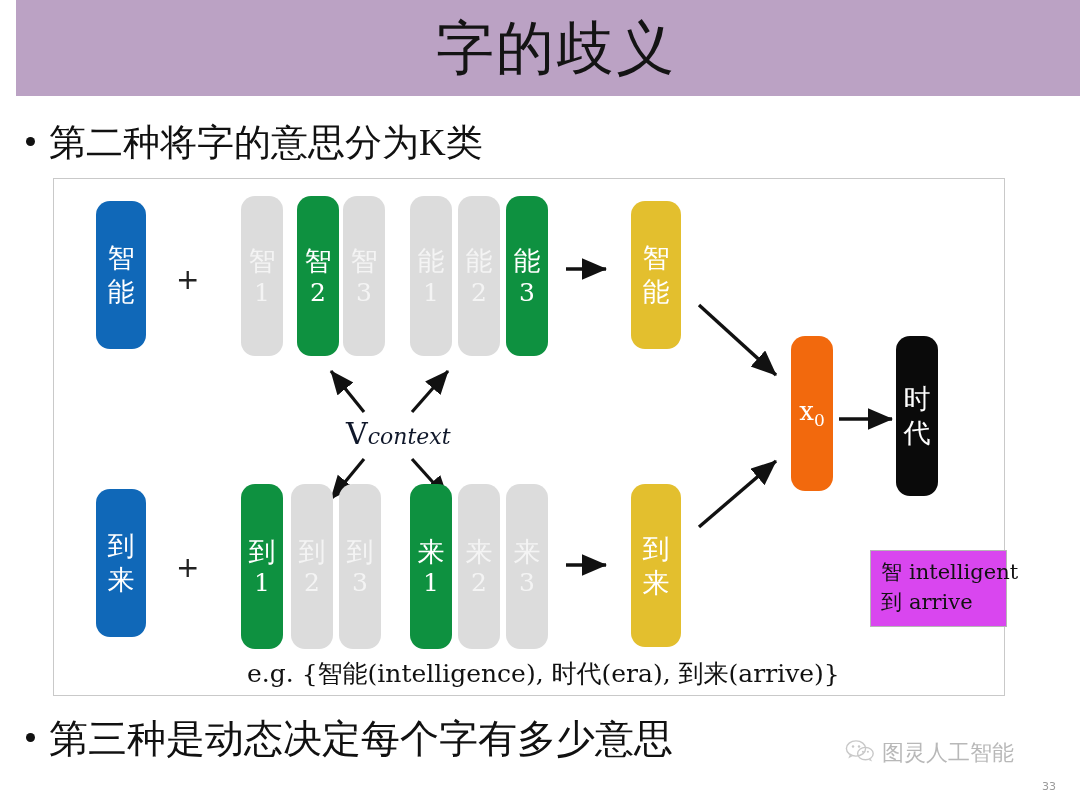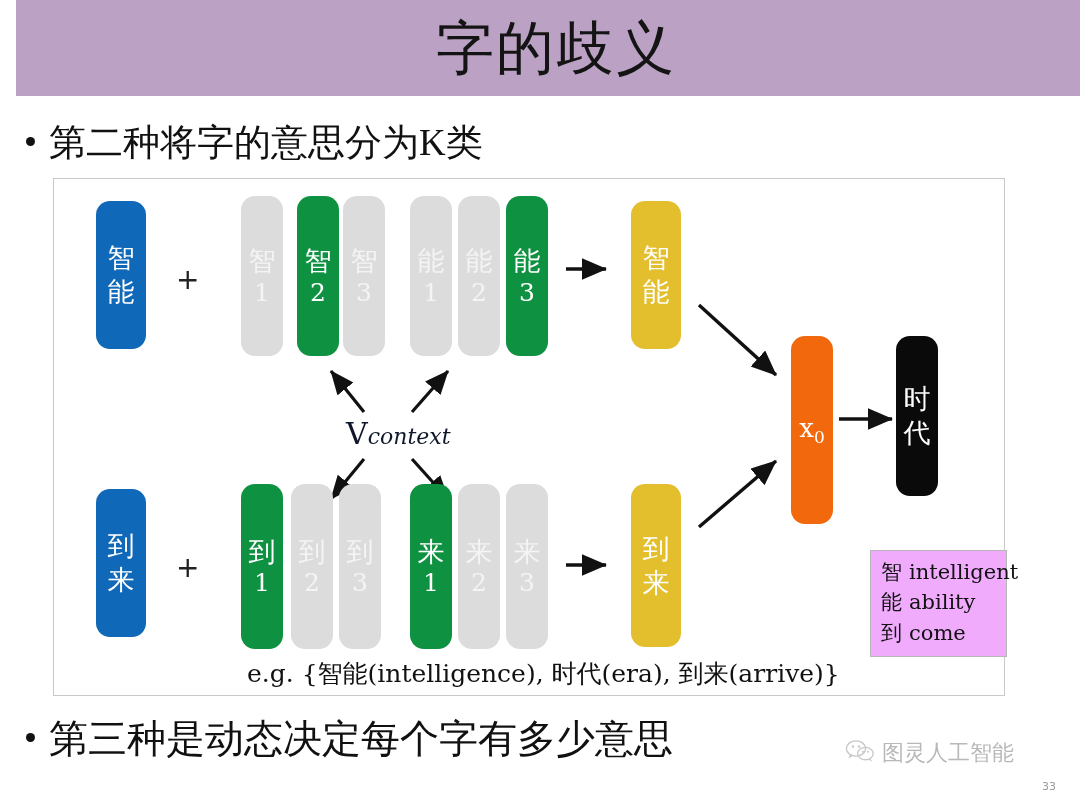--- a/index.html
+++ b/index.html
@@ -70,21 +70,21 @@
     font-family:"DejaVu Serif","Liberation Serif",serif;
     font-size:30px;color:#0f172a;white-space:nowrap;
   }
   .vctx i{font-size:22px;}
   .eg{
     position:absolute;
     font-family:"DejaVu Serif","Liberation Serif",serif;
     font-size:25px;color:#111;white-space:nowrap;
   }
   .legend{
-    position:absolute;border:1px solid #b6b6b6;background:#f0abfc;
+    position:absolute;border:1px solid #b6b6b6;background:#d946ef;
     box-sizing:border-box;padding:6px 10px 8px 10px;
   }
   .legend-row{
     font-family:"DejaVu Serif","Liberation Serif",serif;
     font-size:21px;color:#111;line-height:1.45;white-space:nowrap;
   }
   .legend-row .hz{margin-right:7px;}
   svg.arrows{position:absolute;left:0;top:0;width:952px;height:518px;overflow:visible;}
 
   
@@ -209,39 +209,36 @@
   <div class="pill narrow c-gray" style="left:452px;top:305px;height:165px;">
     <span class="ch">来</span>
     <span class="idx">3</span>
   </div>
 
   <div class="pill wide c-yellow" style="left:577px;top:305px;height:163px;">
     <span class="ch">到</span>
     <span class="ch">来</span>
   </div>
 
-  <div class="pill narrow c-orange" style="left:737px;top:157px;height:188px;">
+  <div class="pill narrow c-orange" style="left:737px;top:157px;height:155px;">
     <span style="font-size:26px;font-family:'DejaVu Serif','Liberation Serif',serif;"><span>x</span><sub style="font-size:17px;">0</sub></span>
   </div>
   <div class="pill narrow c-black" style="left:842px;top:157px;height:160px;">
     <span class="ch">时</span>
     <span class="ch">代</span>
   </div>
 
   <div class="eg" style="left:193px;top:478px;">e.g. {智能(intelligence), 时代(era), 到来(arrive)}</div>
 
   <div class="legend" style="left:816px;top:371px;width:137px;">
     <div class="legend-row">
       <span class="hz">智</span><span>intelligent</span>
     </div>
     <div class="legend-row">
-      <span class="hz">能</span><span>ability</span>
-    </div>
-    <div class="legend-row">
-      <span class="hz">到</span><span>come</span>
+      <span class="hz">到</span><span>arrive</span>
     </div>
   </div>
 </div>
 
 <div class="bullet" id="bullet-bottom">
   <span class="dot"></span>
   <span class="txt">第三种是动态决定每个字有多少意思</span>
 </div>
 
 <div class="watermark">

